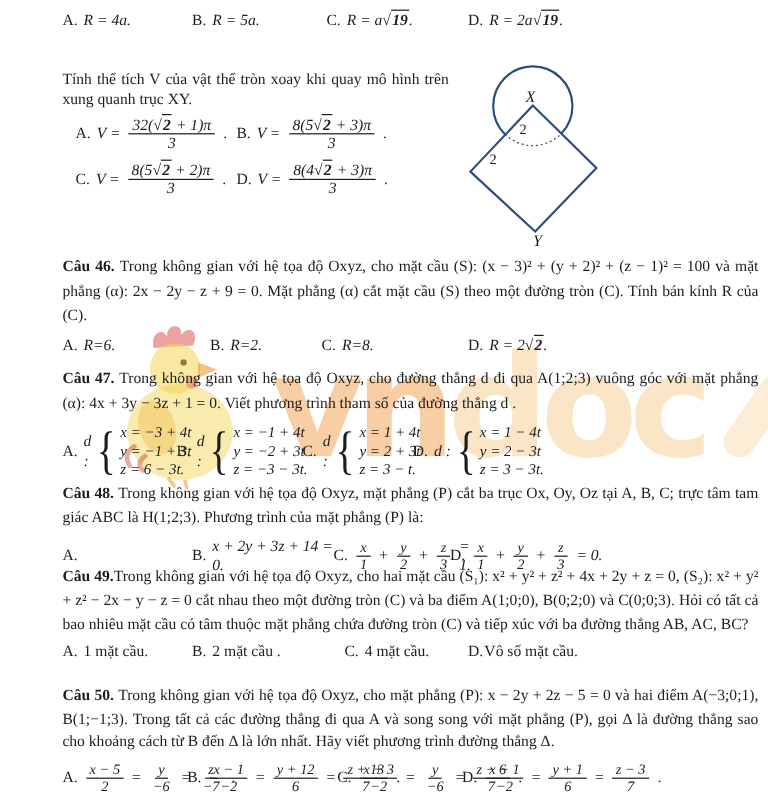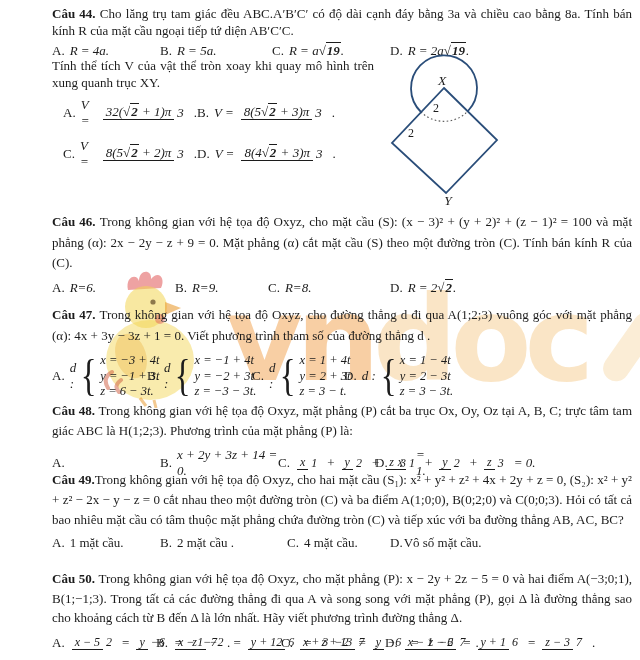--- a/index.html
+++ b/index.html
@@ -43,21 +43,21 @@
   .g44{grid-template-columns:108px 112px 118px 1fr;margin-top:4px;}
   .g45{grid-template-columns:134px 1fr;row-gap:9px;margin-left:11px;margin-top:5px;width:322px;}
   .g46{grid-template-columns:123px 93px 122px 1fr;margin-top:6px;}
   .g47{grid-template-columns:95px 105px 92px 1fr;margin-top:7px;}
   .g48{grid-template-columns:108px 118px 97px 1fr;margin-top:7px;}
   .g49{grid-template-columns:108px 127px 103px 1fr;margin-top:5px;}
   .g50{grid-template-columns:104px 125px 104px 1fr;margin-top:7px;}
   .opt{display:flex;align-items:center;gap:5px;}
   .opt.tight{gap:1px;}
   .olabel{flex:none;}
-  .frac{display:inline-flex;flex-direction:row;align-items:center;
+  .frac{display:inline-flex;flex-direction:column;align-items:center;
         line-height:14px;margin:0 2px;font-style:italic;justify-content:center;}
   .frac .fn{border-bottom:1px solid #1c1c1c;padding:0 3px;white-space:nowrap;}
   .frac .fd{padding:0 3px;white-space:nowrap;}
   .frac.small{font-size:12px;line-height:13px;}
   .sqr{white-space:nowrap;}
   .rad{border-top:1px solid #1c1c1c;padding:0 1px;font-weight:bold;}
   .sys{display:flex;flex-direction:column;font-style:italic;
        line-height:15.5px;font-size:12.5px;white-space:nowrap;}
   .brace{font-size:44px;line-height:44px;font-weight:400;
          transform:scaleX(0.75);margin:0 -4px 0 -3px;font-style:normal;}
@@ -78,21 +78,20 @@
     <path d="M12 106 q-10 6 -4 16 M21 114 q-8 6 -2 12" stroke="rgba(205,90,60,0.5)" stroke-width="4" fill="none" stroke-linecap="round"></path>
     <path d="M40 132 l6 8 M54 134 l2 8" stroke="rgba(233,156,52,0.55)" stroke-width="3"></path>
   </svg>
   <div class="wm-text"><span class="wm-vn">vn</span><span class="wm-doc">doc</span></div>
   <div class="wm-swoosh"></div>
 </div>
 
 <div class="content">
 
   <div class="q q44">
-    <p><span class="qlabel">Câu 44. </span><span>Cho lăng trụ tam giác đều ABC.A′B′C′ có độ dài cạnh đáy bằng 3a và chiều cao bằng 8a. Tính bán kính R của mặt cầu ngoại tiếp tứ diện AB′C′C.</span></p>
     <div class="opts g44">
       <div class="opt">
           <span class="olabel">A.</span>
           <span class="math">R = 4a.</span>
         </div>
       <div class="opt">
           <span class="olabel">B.</span>
           <span class="math">R = 5a.</span>
         </div>
       <div class="opt">
@@ -160,21 +159,21 @@
 
   <div class="q q46">
     <p><span class="qlabel">Câu 46. </span><span>Trong không gian với hệ tọa độ Oxyz, cho mặt cầu (S): (x − 3)² + (y + 2)² + (z − 1)² = 100 và mặt phẳng (α): 2x − 2y − z + 9 = 0. Mặt phẳng (α) cắt mặt cầu (S) theo một đường tròn (C). Tính bán kính R của (C).</span></p>
     <div class="opts g46">
       <div class="opt">
           <span class="olabel">A.</span>
           <span class="math">R=6.</span>
         </div>
       <div class="opt">
           <span class="olabel">B.</span>
-          <span class="math">R=9.</span>
+          <span class="math">R=2.</span>
         </div>
       <div class="opt">
           <span class="olabel">C.</span>
           <span class="math">R=8.</span>
         </div>
       <div class="opt">
           <span class="olabel">D.</span>
           <span class="math sqr"><span>R = 2</span><span>√</span><span class="rad">2</span><span>.</span></span>
         </div>
     </div>

